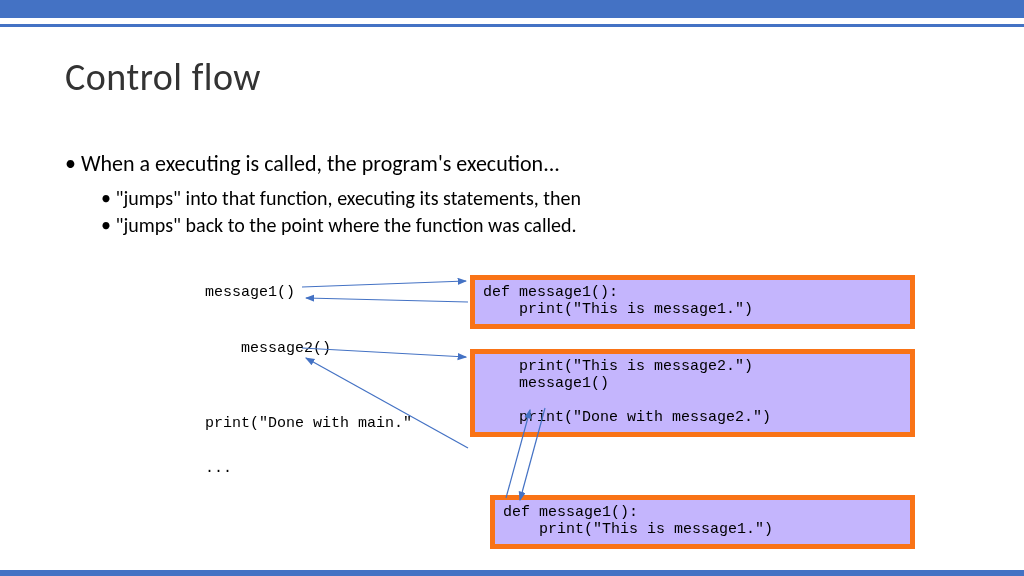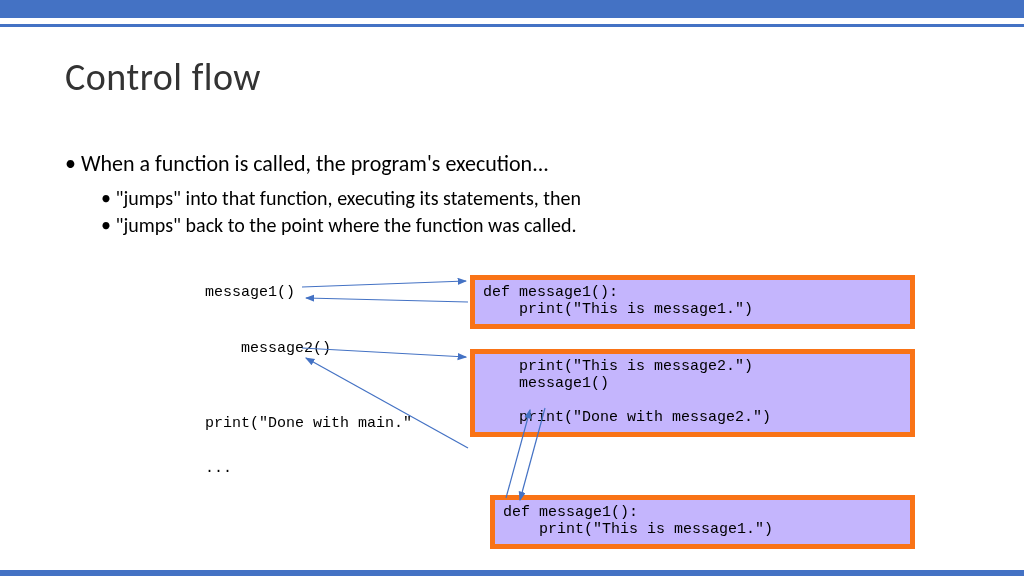--- a/index.html
+++ b/index.html
@@ -34,21 +34,21 @@
 <body>
 
 <div class="slide">
   <div class="top-bar-thick"></div>
   <div class="top-bar-thin"></div>
   <div class="bottom-bar"></div>
 
   <div class="title">Control flow</div>
 
   <div class="body">
-    <div class="b1 bul">When a function is called, the program's execution...</div>
+    <div class="b1 bul">When a executing is called, the program's execution...</div>
     <div class="b2 bul">"jumps" into that function, executing its statements, then</div>
     <div class="b2 bul">"jumps" back to the point where the function was called.</div>
   </div>
 
   <div class="mono bold left-code lc1">message1()</div>
   <div class="mono bold left-code lc2">message2()</div>
   <div class="mono left-code lc3">print("Done with main."</div>
   <div class="mono left-code lc4">...</div>
 
   <div class="codebox box1">

